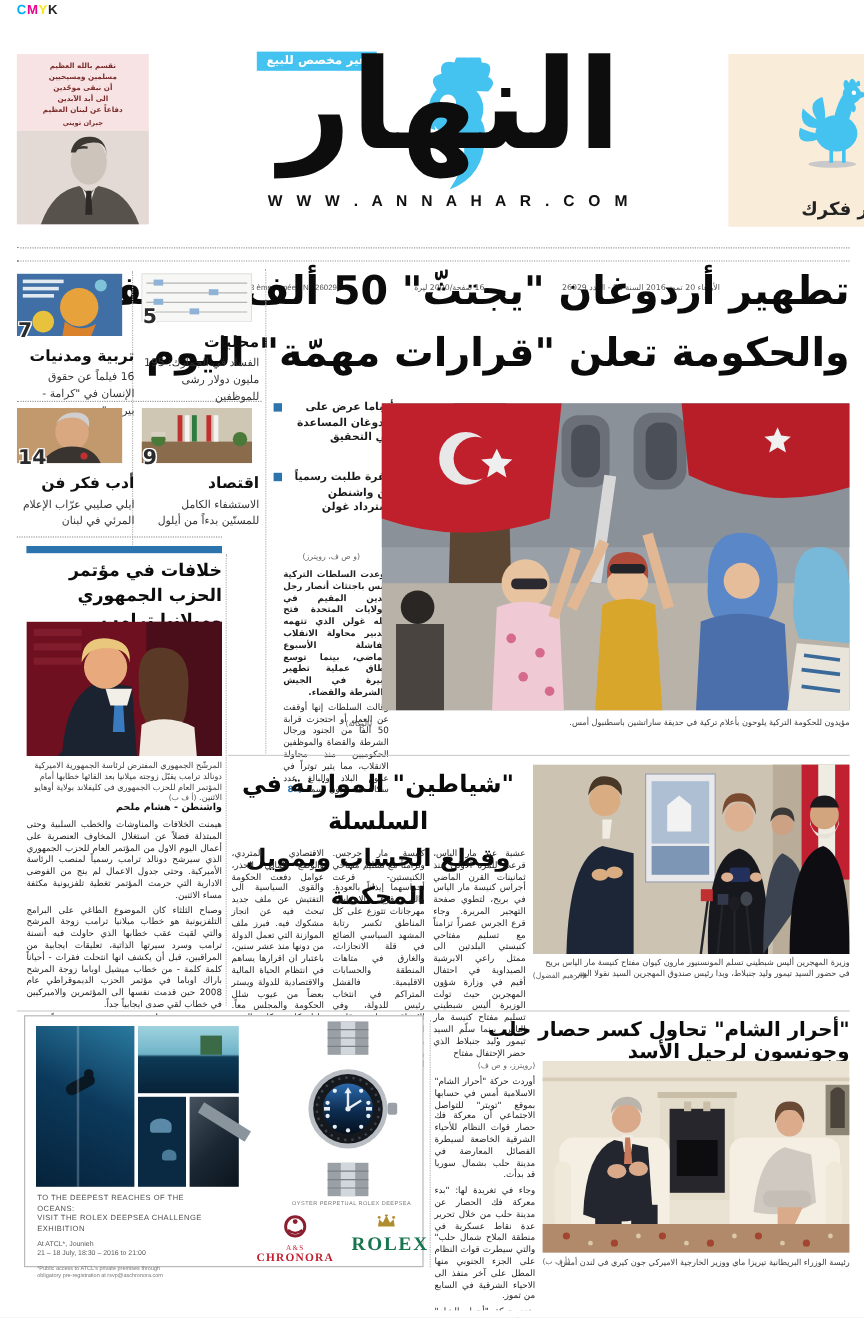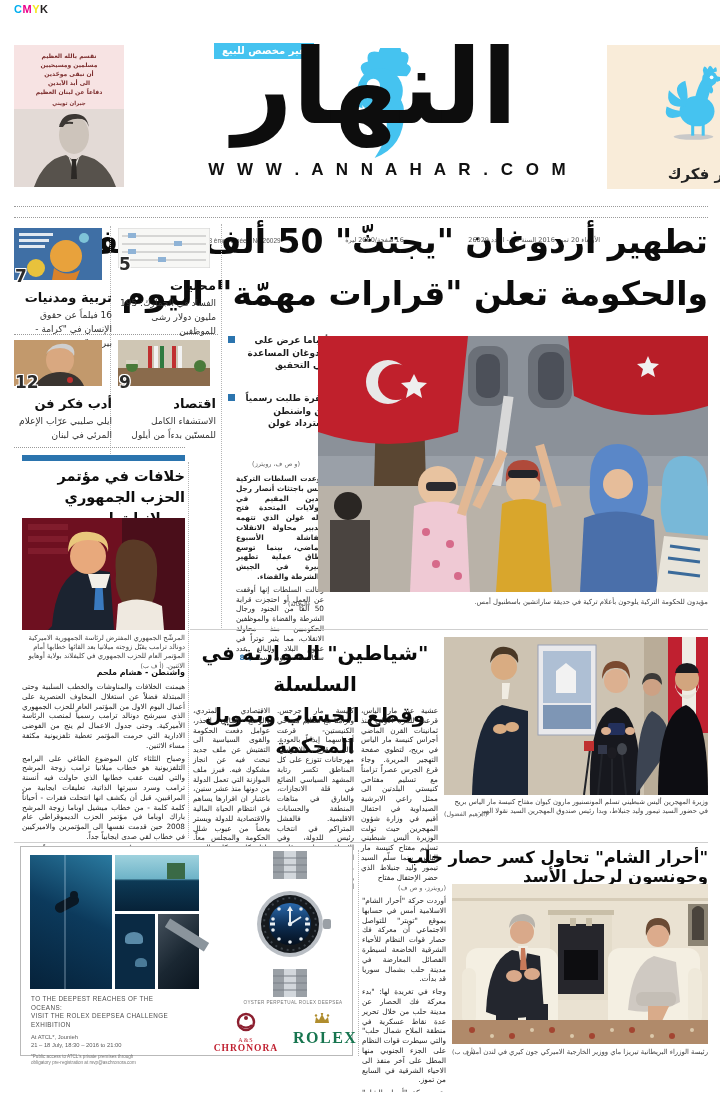--- a/index.html
+++ b/index.html
@@ -18,21 +18,21 @@
   .oathbox{left:14px;top:45px;width:110px;height:142px;background:#f7e3e3;}
   .oath{padding:6px 6px 0 6px;font-size:6px;line-height:9px;color:#7c2d2d;text-align:center;font-weight:bold;}
   .oathsig{font-size:5.5px;color:#7c2d2d;text-align:center;margin-top:3px;}
   .oathbox svg{position:absolute;bottom:0;left:0;}
 
   .badge{left:214px;top:43px;background:#45c3f0;color:#fff;font-size:10px;font-weight:bold;
          padding:2px 8px 3px;direction:rtl;}
   .logo{left:150px;top:40px;width:450px;height:120px;text-align:center;}
   .logo .word{position:absolute;width:100%;top:-14px;font-size:104px;font-weight:bold;color:#0d0d0d;z-index:2;}
   .logo svg{position:absolute;left:178px;top:8px;z-index:1;}
-  .siteurl{left:174px;top:160px;width:430px;text-align:center;font-size:17px;font-weight:bold;
+  .siteurl{left:160px;top:160px;width:430px;text-align:center;font-size:13px;font-weight:bold;
            letter-spacing:4px;color:#111;font-family:"Liberation Sans",sans-serif;}
   .sloganbox{left:607px;top:45px;width:101px;height:144px;background:#f9ecd9;text-align:center;padding-left:32px;}
   .sloganbox .slg{position:absolute;bottom:6px;width:100%;font-size:15px;font-weight:bold;color:#222;}
 
   .dateline{left:130px;top:190px;width:470px;display:flex;justify-content:space-between;align-items:center;
             font-size:6.5px;color:#555;margin-top:46px;}
   .dotline{border-top:1px dotted #9a9a9a;height:0;}
 
   
   .mainhl{right:12px;top:216px;width:470px;text-align:right;direction:rtl;font-weight:bold;
@@ -245,21 +245,21 @@
 
   <div class="abs idx" style="left:14px;top:340px">
     <div class="thumb">
       <svg width="88" height="46" viewBox="0 0 88 46">
         <rect width="88" height="46" fill="#c2996c"></rect>
         <ellipse cx="46" cy="20" rx="14" ry="15" fill="#d9a880"></ellipse>
         <path d="M32,14 Q38,2 52,4 Q62,6 60,16 Q56,8 46,8 Q36,8 32,14 Z" fill="#cfcfcf"></path>
         <path d="M20,46 Q30,32 46,32 Q64,32 70,46 Z" fill="#3a3430"></path>
         <circle cx="56" cy="40" r="3" fill="#c03030"></circle>
       </svg>
-      <span class="pg">12</span>
+      <span class="pg">14</span>
     </div>
     <div class="sec">أدب فكر فن</div>
     <div class="tz">ايلي صليبي عرّاب الإعلام المرئي في لبنان</div>
   </div>
 
   <div class="abs bullet" style="left:228px;top:334px">
     <span class="bsq"></span>
     <span>أوباما عرض على اردوغان المساعدة في التحقيق</span>
   </div>
   <div class="abs bullet" style="left:228px;top:392px">

